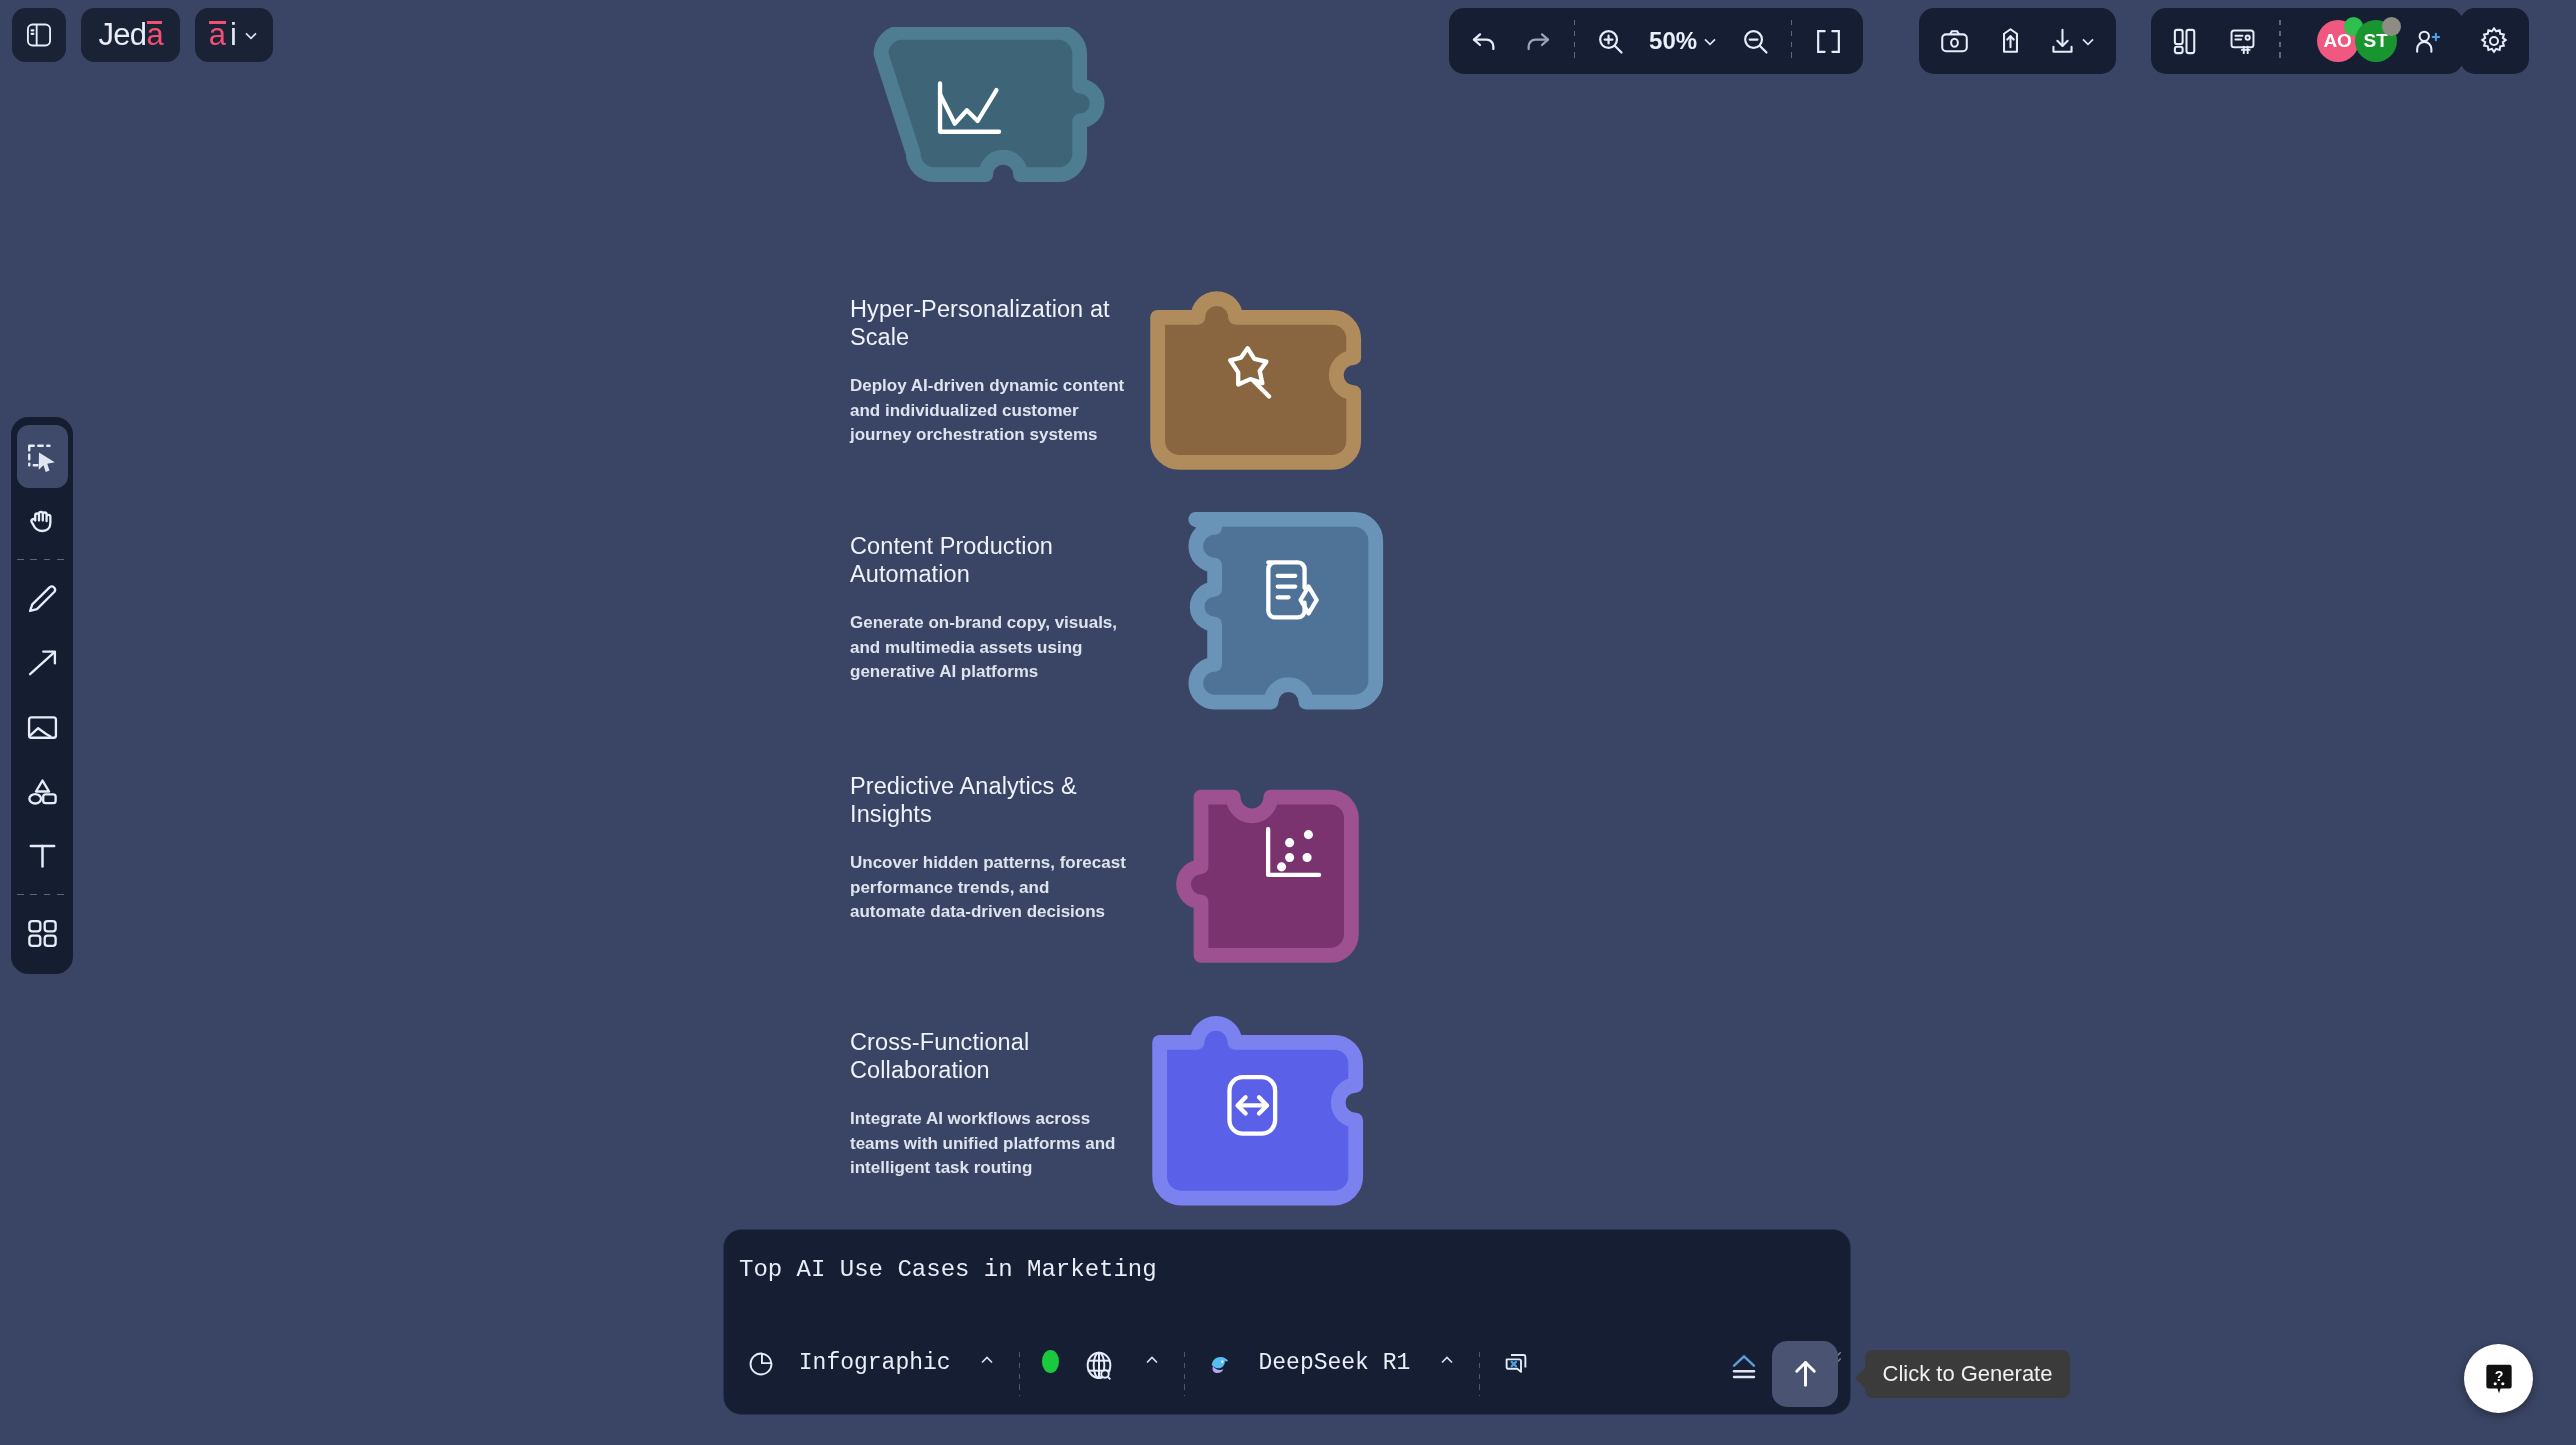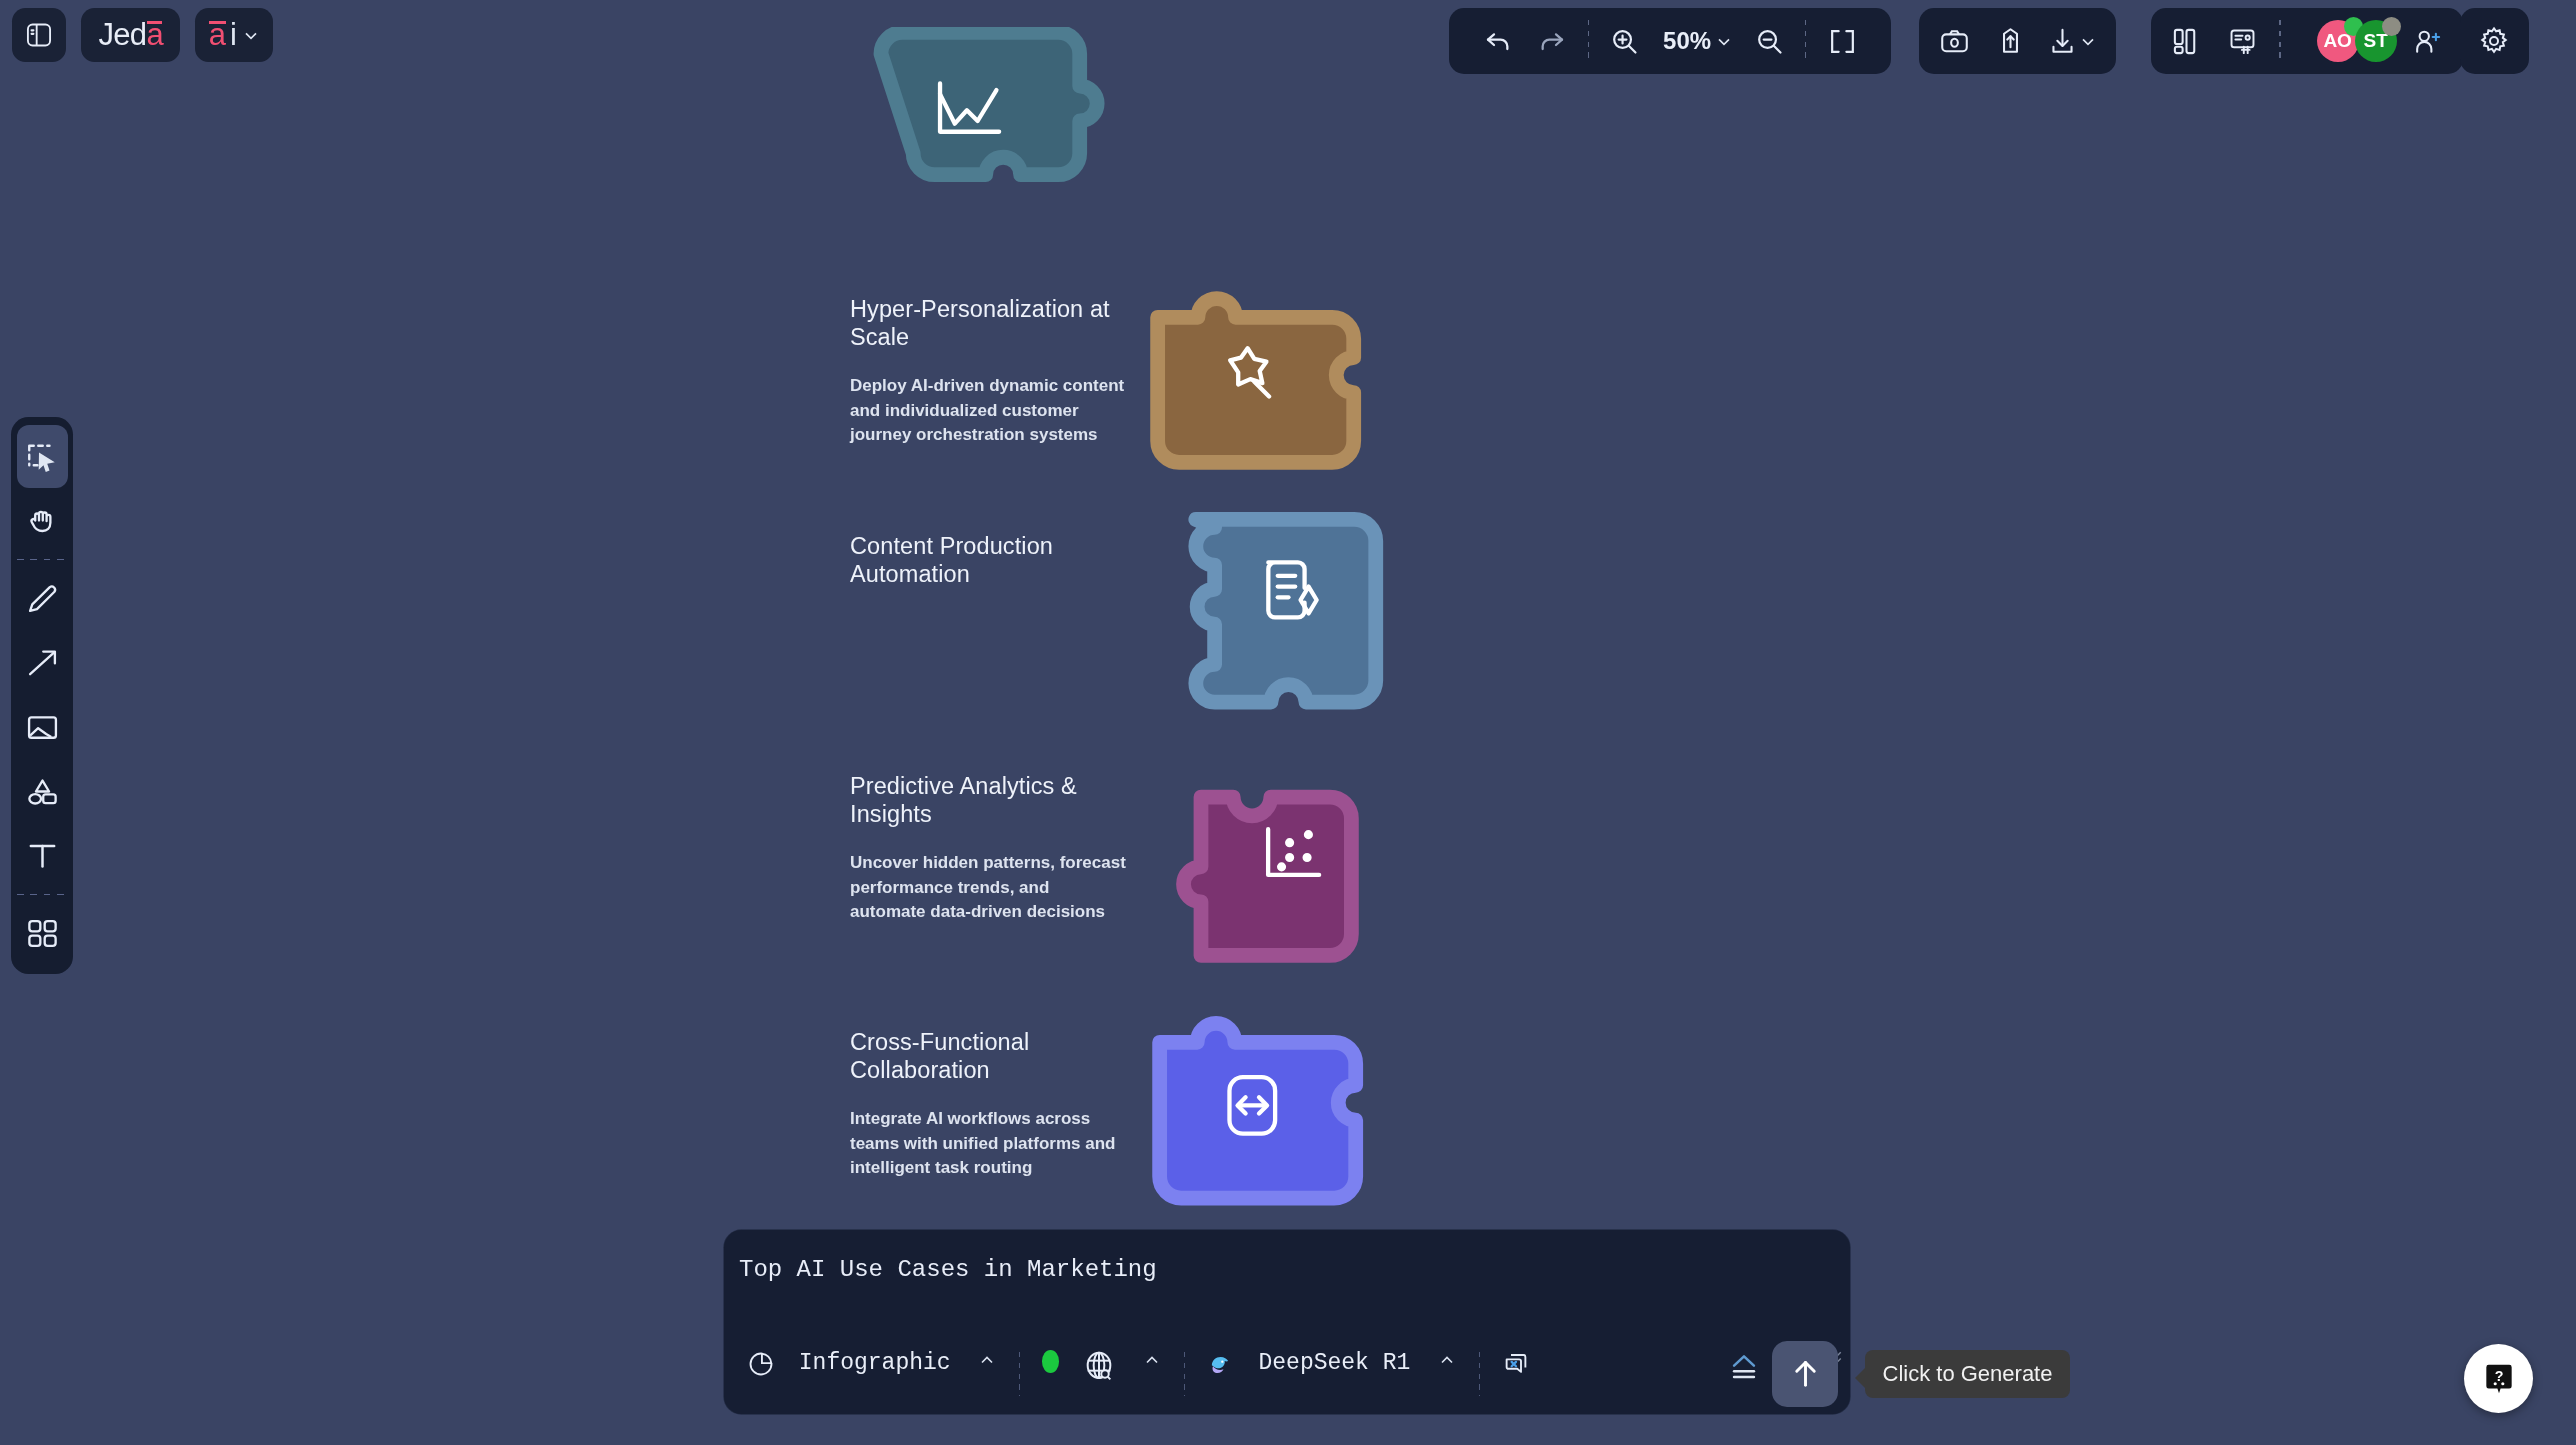--- a/index.html
+++ b/index.html
@@ -46,21 +46,21 @@
   .ai-pill .ai-a { color: #f24f72; font-size: 31px; position: relative; display:inline-block;}
   .ai-pill .ai-a::before {
     content: ""; position: absolute; left: 0px; right: 0px; top: 4px;
     height: 2.7px; background: #f24f72;
   }
   .ai-pill .ai-i { color: #dfe6f2; font-size: 31px; }
 
   .tb-center {
     position: absolute; left: 1449px; top: 8px;
     height: 66px; border-radius: 15px; background: #161e33;
-    display: flex; align-items: center; padding: 0 24px; gap: 4px;
+    display: flex; align-items: center; padding: 0 10px; gap: 4px;
   }
   .tb-right-grp {
     position: absolute; top: 8px; height: 66px; border-radius: 15px;
     background: #161e33; display: flex; align-items: center;
     padding: 0 10.8px; gap: 5.4px;
   }
   .grp-capture { left: 1919px; }
   .grp-collab  { left: 2151px; }
   .grp-gear    { left: 2460px; padding: 0 9.4px; }
 
@@ -402,20 +402,21 @@
           <path d="M64 68 L72 66 L77 59 L82 67 L91 69 L86 76 L88 85 L79 82 L70 86 L70 77 Z"></path>
           <line x1="82" y1="84" x2="93" y2="95"></line>
         </g>
       </svg>
     </div>
   </div>
 
   <div class="row" style="top:506px">
     <div class="row-text">
       <div class="row-title">Content Production Automation</div>
+      <div class="row-desc">Generate on-brand copy, visuals, and multimedia assets using generative AI platforms</div>
     </div>
     <div class="piecewrap" style="margin-left:19px">
       <svg width="269" height="235" viewBox="0 0 200 175">
         <path d="M28 10 h118 a16 16 0 0 1 16 16 v104 a16 16 0 0 1 -16 16 h-36 a13 13 0 1 0 -26 0 H42 a14 14 0 0 1 0 -28 V88 a13 13 0 1 1 0 -26 V44 a14 14 0 0 1 0 -28 Z" fill="#4f7397" stroke="#6a93b8" stroke-width="11" stroke-linejoin="round"></path>
         <g fill="none" stroke="#ffffff" stroke-width="3.2" stroke-linecap="round" stroke-linejoin="round">
           <path d="M82 42 h22 a5 5 0 0 1 5 5 v14 M109 72 v6 a5 5 0 0 1 -5 5 H87 a5 5 0 0 1 -5 -5 V47 a5 5 0 0 1 5 -5"></path>
           <line x1="89" y1="52" x2="102" y2="52"></line>
             <line x1="89" y1="60" x2="102" y2="60"></line>
             <line x1="89" y1="68" x2="97" y2="68"></line>
           <path d="M112 60 L118 70 L112 80 L106 70 Z"></path>

